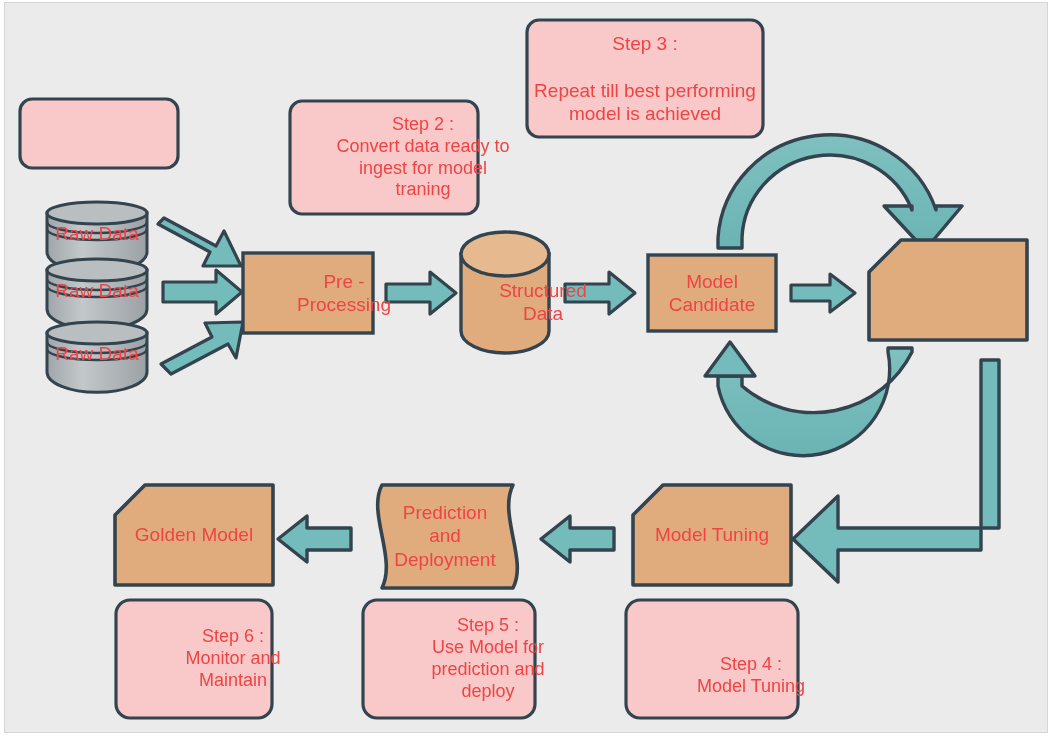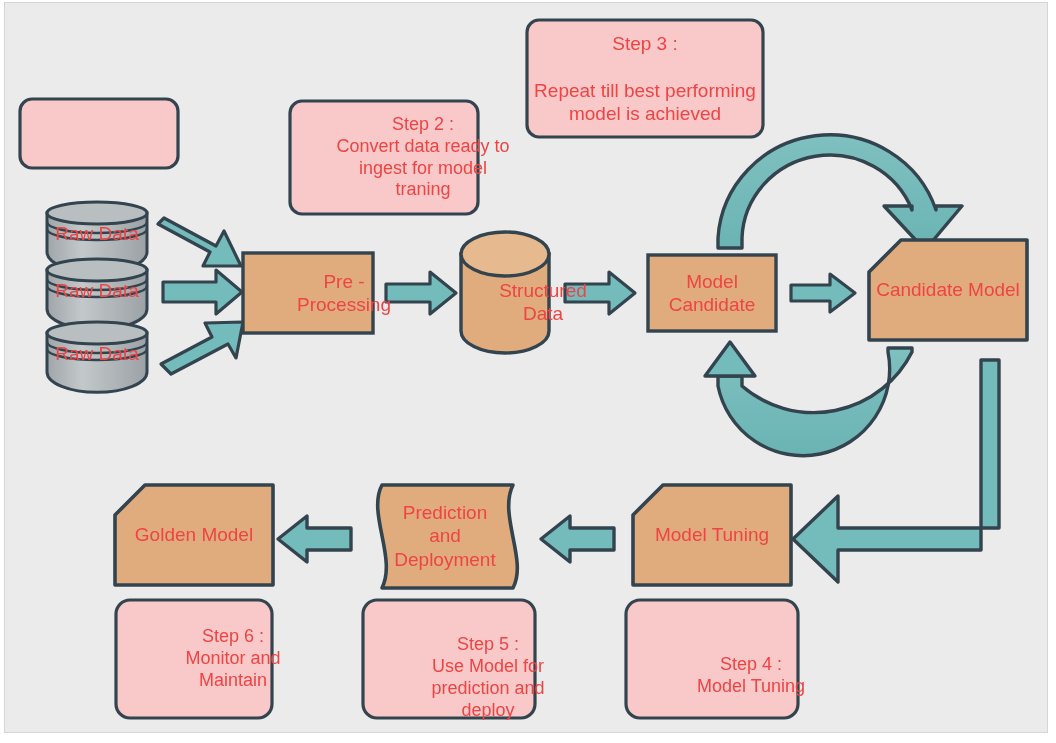--- a/index.html
+++ b/index.html
@@ -196,36 +196,35 @@
   <div class="lbl f18" style="left:290px;top:101px;width:188px;height:113px;">Step 2 :
 Convert data ready to
 ingest for model
 traning</div>
   <div class="lbl f19" style="left:527px;top:20px;width:236px;height:117px;">Step 3 :
 
 Repeat till best performing
 model is achieved</div>
   <div class="lbl f18" style="left:626px;top:600px;width:172px;height:152px;">Step 4 :
 Model Tuning</div>
-  <div class="lbl f18" style="left:363px;top:619px;width:172px;height:118px;border-radius:6px;">Step 5 :
+  <div class="lbl f18" style="left:363px;top:600px;width:172px;height:118px;border-radius:6px;">Step 5 :
 Use Model for
 prediction and
 deploy</div>
   <div class="lbl f18" style="left:116px;top:600px;width:156px;height:118px;">Step 6 :
 Monitor and
 Maintain</div>
 
   <div class="lbl f19" style="left:47px;top:218px;width:100px;height:32px;">Raw Data</div>
   <div class="lbl f19" style="left:47px;top:275px;width:100px;height:32px;">Raw Data</div>
   <div class="lbl f19" style="left:47px;top:338px;width:100px;height:32px;">Raw Data</div>
 
   <div class="lbl f19" style="left:243px;top:253px;width:130px;height:80px;padding-left:36px;">Pre -
 Processing</div>
   <div class="lbl f19" style="left:455px;top:272px;width:100px;height:60px;margin-left:38px;">Structured
 Data</div>
   <div class="lbl f19" style="left:648px;top:255px;width:128px;height:76px;">Model
 Candidate</div>
-  <div class="lbl f19" style="left:869px;top:256px;width:158px;height:68px;">Candidate Model</div>
   <div class="lbl f19" style="left:633px;top:505px;width:158px;height:60px;">Model Tuning</div>
   <div class="lbl f19" style="left:386px;top:505px;width:118px;height:62px;">Prediction and
 Deployment</div>
   <div class="lbl f19" style="left:115px;top:505px;width:158px;height:60px;">Golden Model</div>
 </div>
 
 </body></html>

